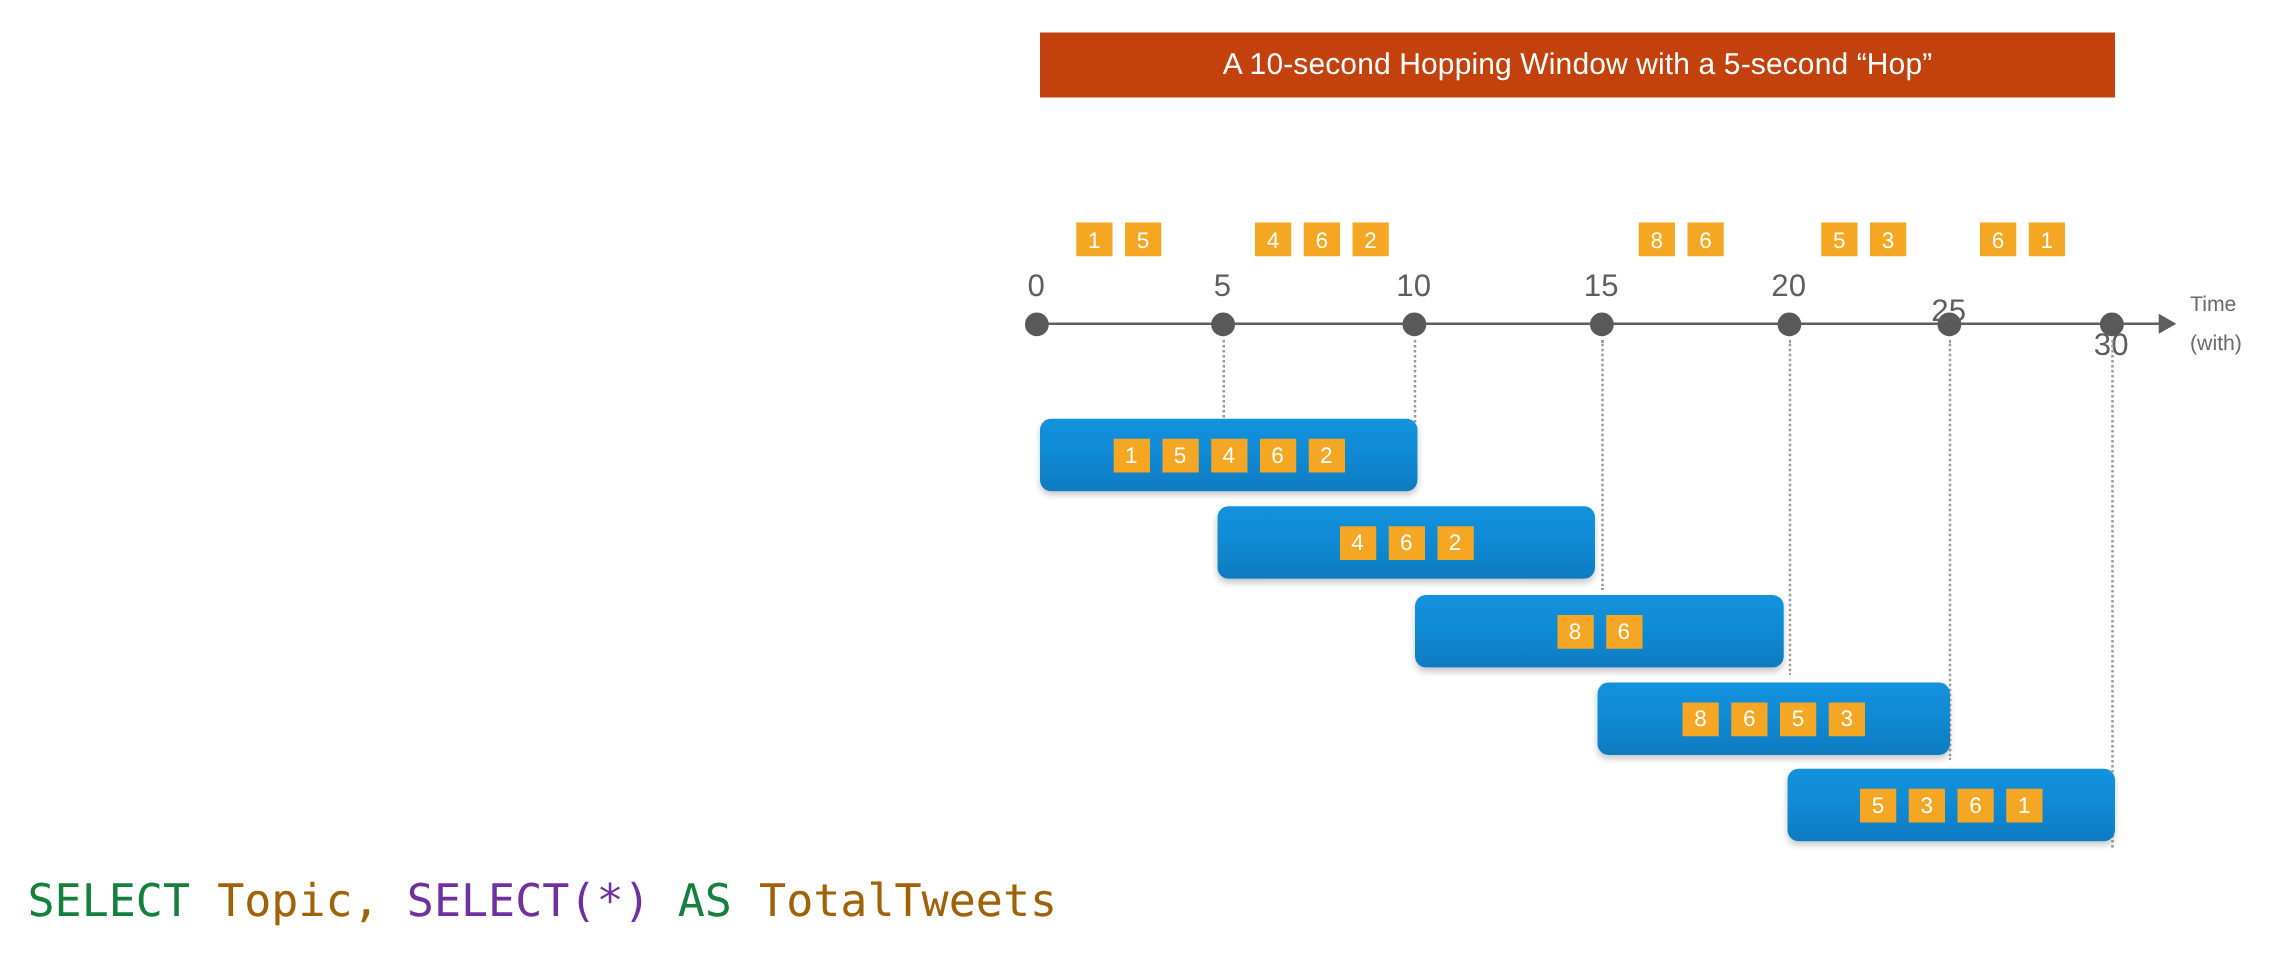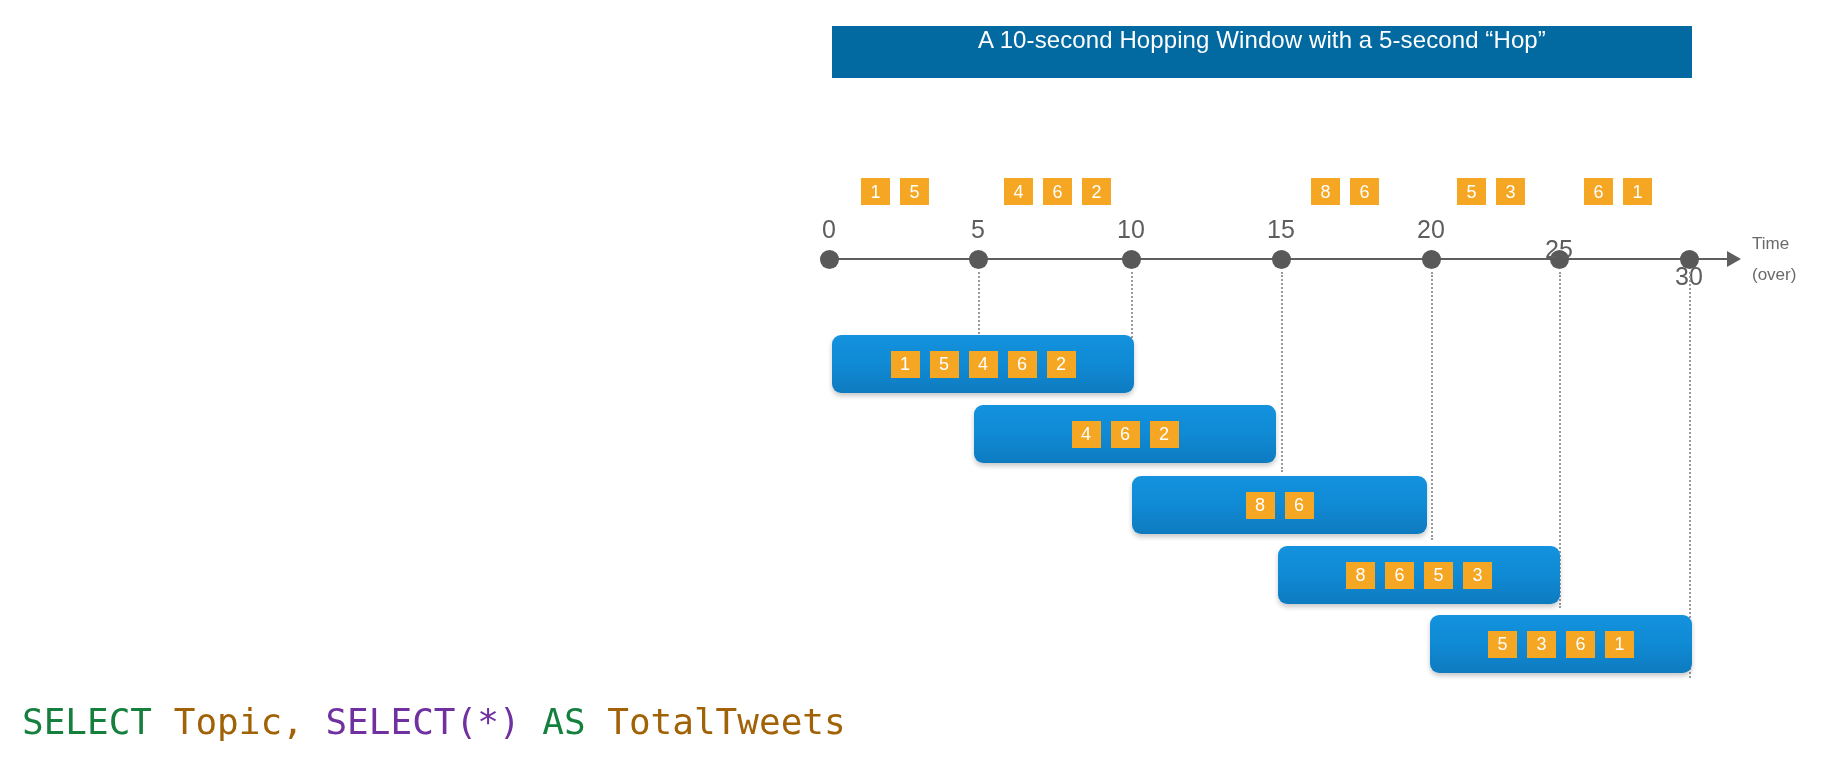--- a/index.html
+++ b/index.html
@@ -37,22 +37,23 @@
     letter-spacing: -0.2px;
   }
 
   
   #title-bar {
     position: absolute;
     left: 832px;
     top: 26px;
     width: 860px;
     height: 52px;
-    background: #0369a1;
-    display: flex;
+    background: #c2410c;
+    display: flex;
+    align-items: center;
     justify-content: center;
   }
   #title-bar-text {
     color: #ffffff;
     font-size: 24px;
     font-family: "Liberation Sans", sans-serif;
     font-weight: 400;
     letter-spacing: 0.1px;
   }
 
@@ -172,21 +173,21 @@
     <span id="title-bar-text">A 10-second Hopping Window with a 5-second “Hop”</span>
   </div>
 
   <div id="timeline">
 
     <div class="axis-line" style="left:830px; top:258px; width:900px;"></div>
     <div class="axis-arrow" style="left:1727px; top:251px;"></div>
 
     <div id="time-axis-label">
       <div>Time</div>
-      <div>(over)</div>
+      <div>(with)</div>
     </div>
 
     <div class="tick-dot" style="left:820px;  top:250px;"></div>
     <div class="tick-dot" style="left:969px;  top:250px;"></div>
     <div class="tick-dot" style="left:1122px; top:250px;"></div>
     <div class="tick-dot" style="left:1272px; top:250px;"></div>
     <div class="tick-dot" style="left:1422px; top:250px;"></div>
     <div class="tick-dot" style="left:1550px; top:250px;"></div>
     <div class="tick-dot" style="left:1680px; top:250px;"></div>
 

